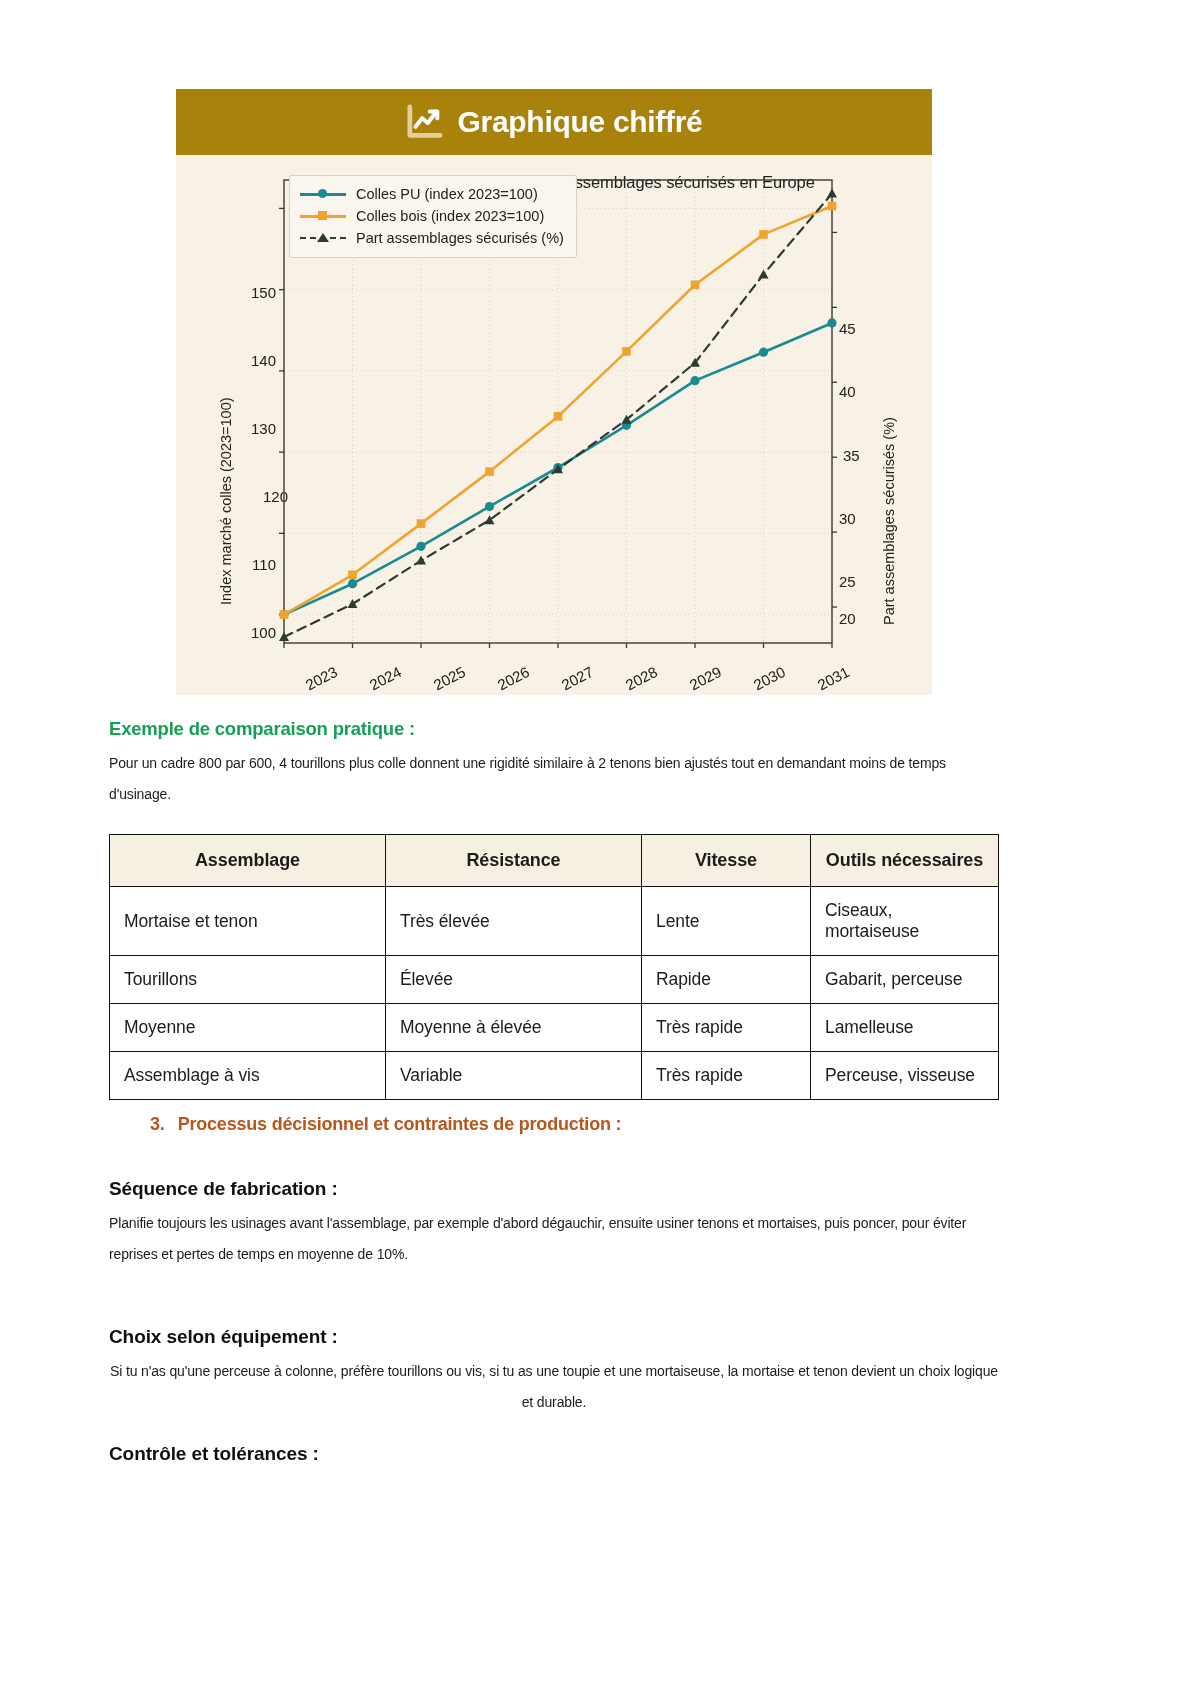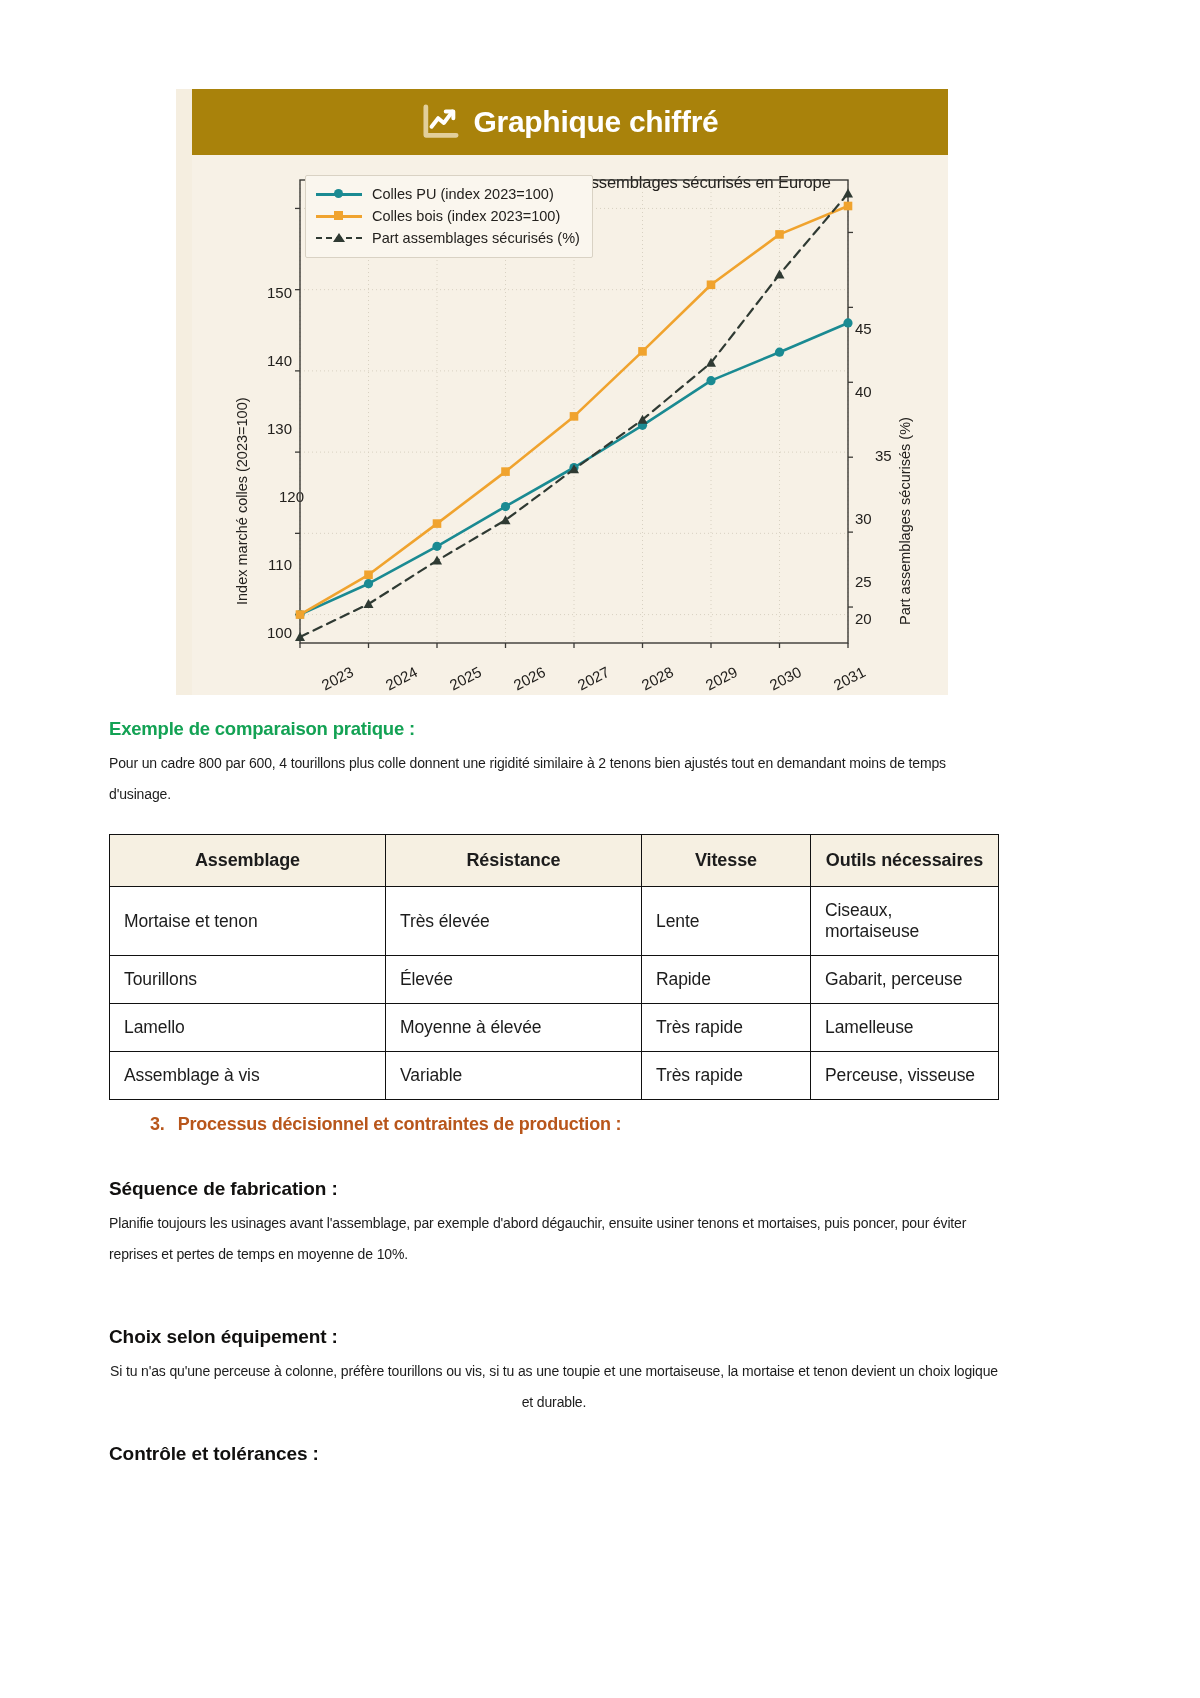--- a/index.html
+++ b/index.html
@@ -16,21 +16,20 @@
   }
 
   
   .chart-card {
     position: absolute;
     left: 176px;
     top: 89px;
     width: 756px;
     background: #f5eee0;
     overflow: hidden;
-    padding-left: 16px;
   }
   .chart-header {
     background: #a9820b;
     height: 66px;
     display: flex;
     align-items: center;
     justify-content: center;
     gap: 14px;
   }
   .chart-header .hdr-title {
@@ -217,21 +216,21 @@
 
       <div class="tick ytick-l" style="left:56px; top:129px;">150</div>
       <div class="tick ytick-l" style="left:56px; top:197px;">140</div>
       <div class="tick ytick-l" style="left:56px; top:265px;">130</div>
       <div class="tick ytick-l" style="left:68px; top:333px;">120</div>
       <div class="tick ytick-l" style="left:56px; top:401px;">110</div>
       <div class="tick ytick-l" style="left:56px; top:469px;">100</div>
 
       <div class="tick ytick-r" style="left:663px; top:165px;">45</div>
       <div class="tick ytick-r" style="left:663px; top:228px;">40</div>
-      <div class="tick ytick-r" style="left:683px; top:292px;">35</div>
+      <div class="tick ytick-r" style="left:667px; top:292px;">35</div>
       <div class="tick ytick-r" style="left:663px; top:355px;">30</div>
       <div class="tick ytick-r" style="left:663px; top:418px;">25</div>
       <div class="tick ytick-r" style="left:663px; top:455px;">20</div>
 
       <div class="tick xtick" style="left:123px; top:508px;">2023</div>
       <div class="tick xtick" style="left:187px; top:508px;">2024</div>
       <div class="tick xtick" style="left:251px; top:508px;">2025</div>
       <div class="tick xtick" style="left:315px; top:508px;">2026</div>
       <div class="tick xtick" style="left:379px; top:508px;">2027</div>
       <div class="tick xtick" style="left:443px; top:508px;">2028</div>
@@ -356,21 +355,21 @@
       <td>Lente</td>
       <td>Ciseaux, mortaiseuse</td>
     </tr>
     <tr>
       <td>Tourillons</td>
       <td>Élevée</td>
       <td>Rapide</td>
       <td>Gabarit, perceuse</td>
     </tr>
     <tr>
-      <td>Lamello</td>
+      <td>Moyenne</td>
       <td>Moyenne à élevée</td>
       <td>Très rapide</td>
       <td>Lamelleuse</td>
     </tr>
     <tr>
       <td>Assemblage à vis</td>
       <td>Variable</td>
       <td>Très rapide</td>
       <td>Perceuse, visseuse</td>
     </tr>

